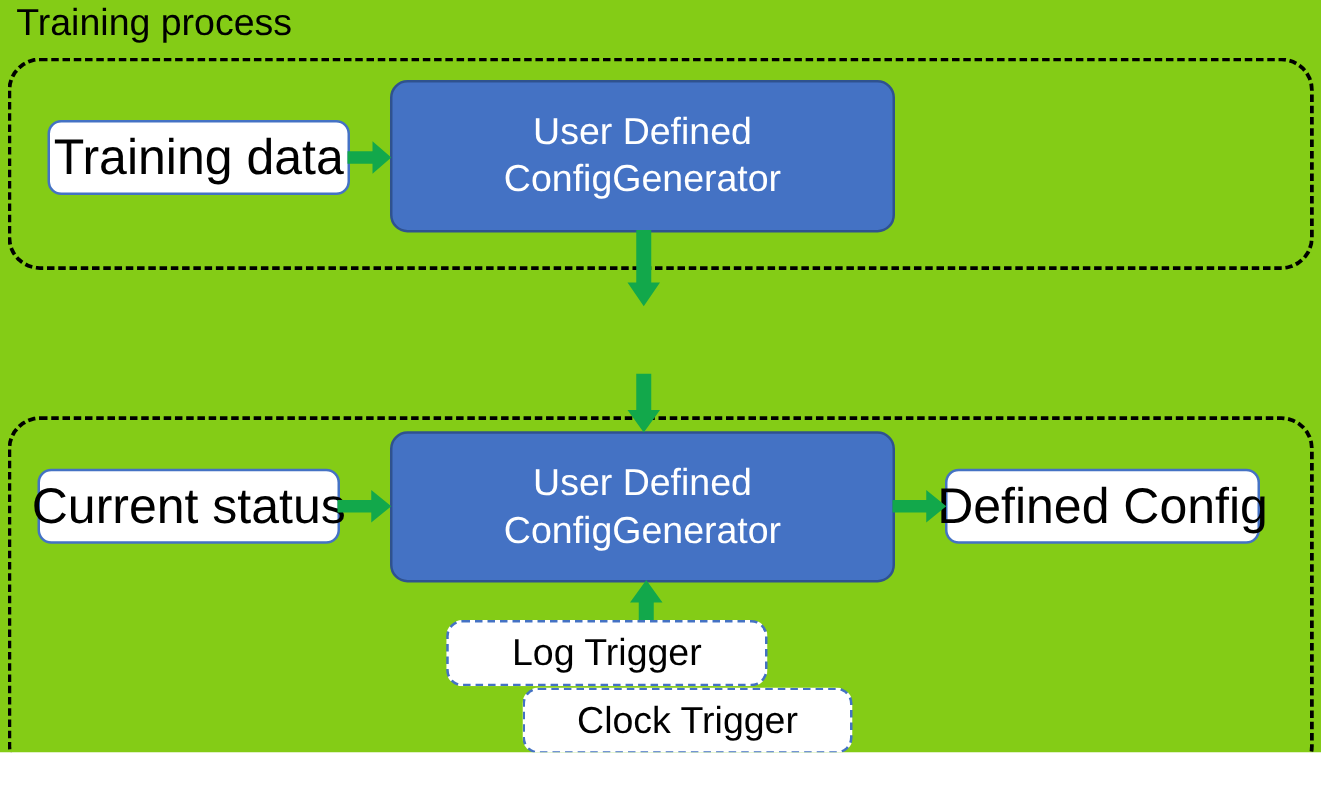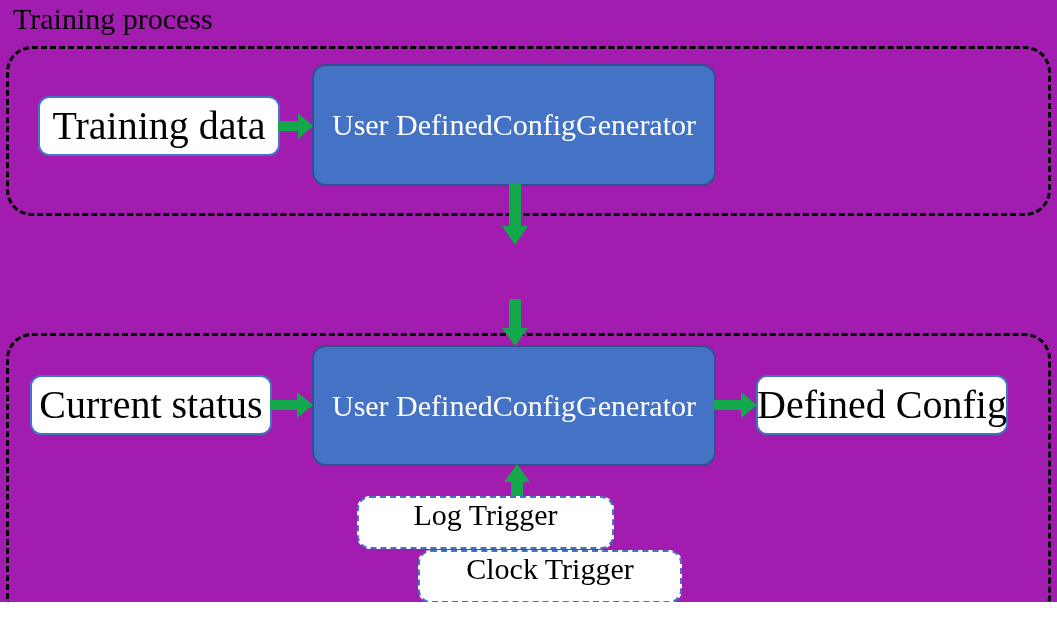--- a/index.html
+++ b/index.html
@@ -4,22 +4,22 @@
 <style>
   html, body {
     margin: 0;
     padding: 0;
     background: #ffffff;
   }
   #canvas {
     position: relative;
     width: 1057px;
     height: 602px;
-    background: #a21caf;
-    font-family: Liberation Serif, serif;
+    background: #84cc16;
+    font-family: Liberation Sans, sans-serif;
     overflow: hidden;
   }
 
   
   .section-title {
     position: absolute;
     font-size: 30px;
     line-height: 34px;
     color: #000000;
     white-space: nowrap;
@@ -60,40 +60,40 @@
   #box-output-config { left: 756px; top: 375px; width: 252px; height: 60px; }
 
   
   .bbox {
     position: absolute;
     box-sizing: border-box;
     background: #4472C4;
     border: 2px solid #2F528F;
     border-radius: 14px;
     display: flex;
-    flex-direction: row;
+    flex-direction: column;
     align-items: center;
     justify-content: center;
     color: #ffffff;
     font-size: 30px;
     line-height: 38px;
     white-space: nowrap;
   }
   #box-generator-training  { left: 312px; top: 64px;  width: 404px; height: 122px; }
   #box-generator-inference { left: 312px; top: 345px; width: 404px; height: 121px; }
 
   
   .tbox {
     position: absolute;
     box-sizing: border-box;
     background: #ffffff;
     border: 2px dashed #4472C4;
     border-radius: 13px;
     display: flex;
-    align-items: flex-start;
+    align-items: center;
     justify-content: center;
     color: #000000;
     font-size: 30px;
     line-height: 34px;
     white-space: nowrap;
   }
   #box-log-trigger   { left: 357px; top: 496px; width: 257px; height: 53px; z-index: 3; }
   #box-clock-trigger { left: 418px; top: 550px; width: 264px; height: 53px; z-index: 4; }
 
   

